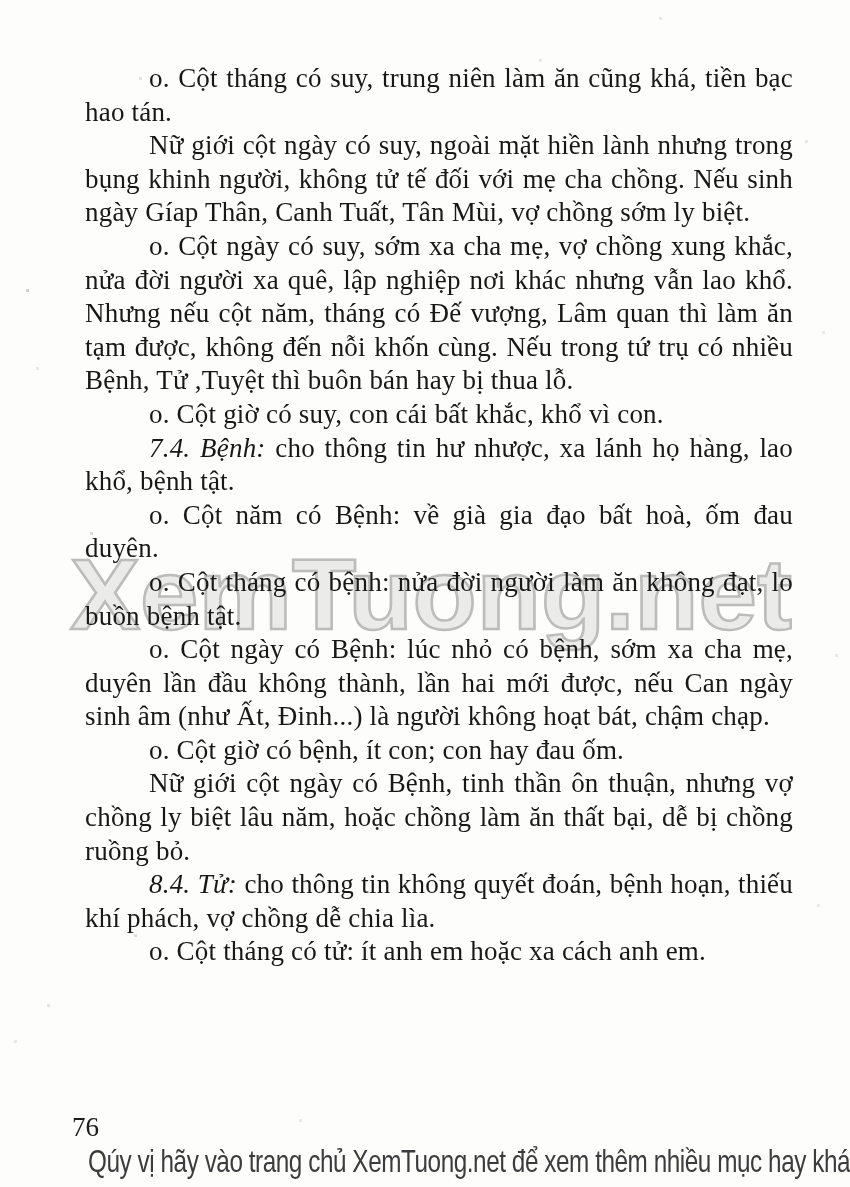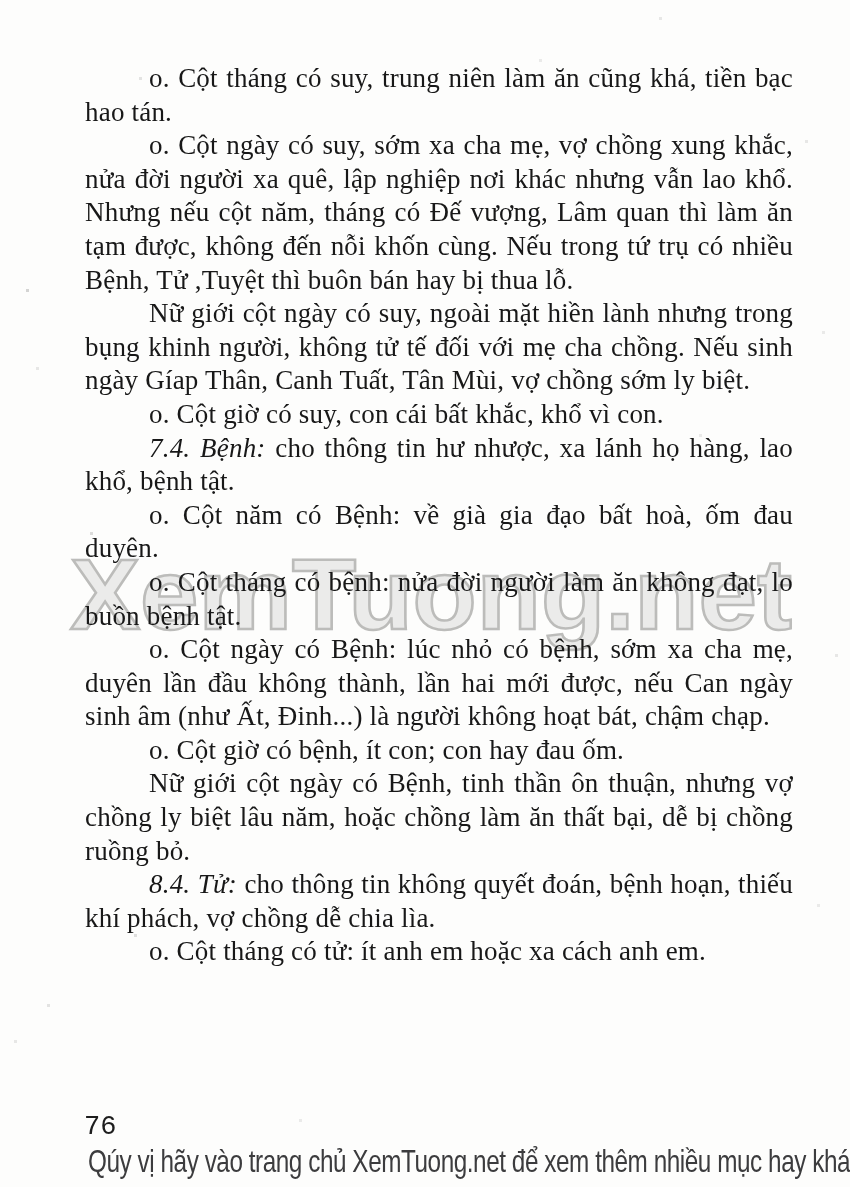--- a/index.html
+++ b/index.html
@@ -45,23 +45,23 @@
     position: absolute; left: 85px; top: 62px; width: 708px;
     z-index: 2;
     font-size: 27px; line-height: 33.6px;
     color: #181818;
     text-align: justify;
     letter-spacing: 0.2px;
   }
   .body-text p { margin: 0; text-indent: 64px; }
   .body-text em { }
   .page-number {
-    position: absolute; left: 84px; top: 1112px;
+    position: absolute; left: 72px; top: 1112px;
     z-index: 2;
-    font-size: 27px; color: #1d1d1d; font-family: Liberation Mono, monospace;
+    font-size: 27px; color: #1d1d1d;
   }
   .footer-notice {
     position: absolute; left: 88px; top: 1143px;
     z-index: 2;
     font-family: "Liberation Sans", "DejaVu Sans", sans-serif;
     font-size: 32px; font-weight: 500;
     color: #3c3c3e;
     white-space: nowrap;
     letter-spacing: -0.6px;
     transform: scaleX(0.76);
@@ -75,22 +75,22 @@
   <div class="speck-layer"></div>
 
   <div class="watermark-wrap">
     <svg width="734" height="126" viewBox="0 0 734 126">
       <text x="367" y="96" text-anchor="middle" font-family="Liberation Sans, DejaVu Sans, sans-serif" font-size="100" font-weight="bold" fill="#ebebea" stroke="#bcbcba" stroke-width="2.5" textLength="722" lengthAdjust="spacingAndGlyphs">XemTuong.net</text>
     </svg>
   </div>
 
   <div class="body-text">
       <p><span>o. Cột tháng có suy, trung niên làm ăn cũng khá, tiền bạc hao tán.</span></p>
+      <p><span>Nữ giới cột ngày có suy, ngoài mặt hiền lành nhưng trong bụng khinh người, không tử tế đối với mẹ cha chồng. Nếu sinh ngày Gíap Thân, Canh Tuất, Tân Mùi, vợ chồng sớm ly biệt.</span></p>
       <p><span>o. Cột ngày có suy, sớm xa cha mẹ, vợ chồng xung khắc, nửa đời người xa quê, lập nghiệp nơi khác nhưng vẫn lao khổ. Nhưng nếu cột năm, tháng có Đế vượng, Lâm quan thì làm ăn tạm được, không đến nỗi khốn cùng. Nếu trong tứ trụ có nhiều Bệnh, Tử ,Tuyệt thì buôn bán hay bị thua lỗ.</span></p>
-      <p><span>Nữ giới cột ngày có suy, ngoài mặt hiền lành nhưng trong bụng khinh người, không tử tế đối với mẹ cha chồng. Nếu sinh ngày Gíap Thân, Canh Tuất, Tân Mùi, vợ chồng sớm ly biệt.</span></p>
       <p><span>o. Cột giờ có suy, con cái bất khắc, khổ vì con.</span></p>
       <p><em>7.4. Bệnh:</em><span> cho thông tin hư nhược, xa lánh họ hàng, lao khổ, bệnh tật.</span></p>
       <p><span>o. Cột năm có Bệnh: về già gia đạo bất hoà, ốm đau duyên.</span></p>
       <p><span>o. Cột tháng có bệnh: nửa đời người làm ăn không đạt, lo buồn bệnh tật.</span></p>
       <p><span>o. Cột ngày có Bệnh: lúc nhỏ có bệnh, sớm xa cha mẹ, duyên lần đầu không thành, lần hai mới được, nếu Can ngày sinh âm (như Ất, Đinh...) là người không hoạt bát, chậm chạp.</span></p>
       <p><span>o. Cột giờ có bệnh, ít con; con hay đau ốm.</span></p>
       <p><span>Nữ giới cột ngày có Bệnh, tinh thần ôn thuận, nhưng vợ chồng ly biệt lâu năm, hoặc chồng làm ăn thất bại, dễ bị chồng ruồng bỏ.</span></p>
       <p><em>8.4. Tử:</em><span> cho thông tin không quyết đoán, bệnh hoạn, thiếu khí phách, vợ chồng dễ chia lìa.</span></p>
       <p><span>o. Cột tháng có tử: ít anh em hoặc xa cách anh em.</span></p>
     </div>

